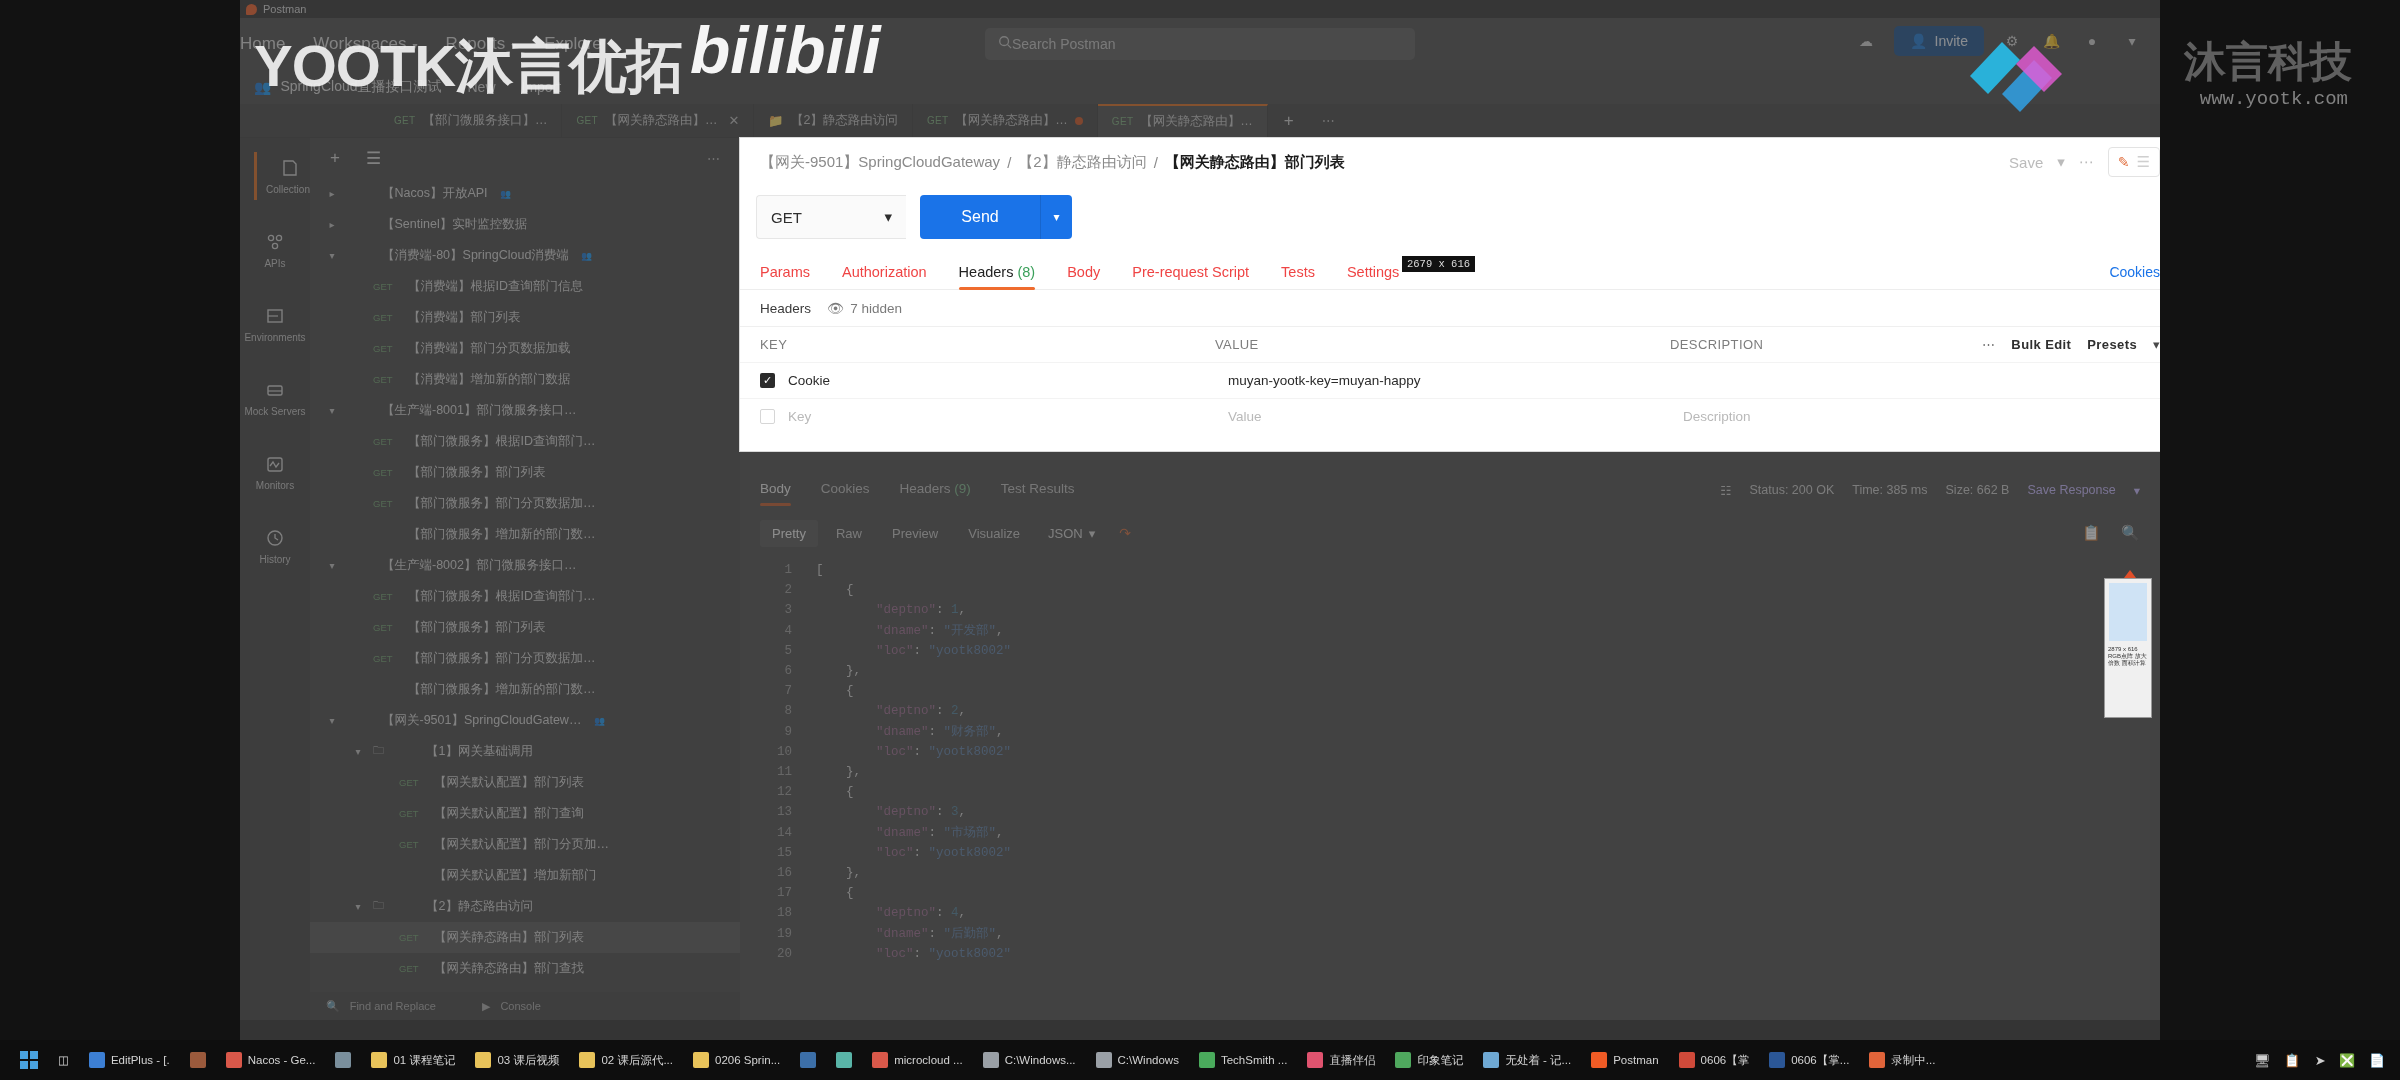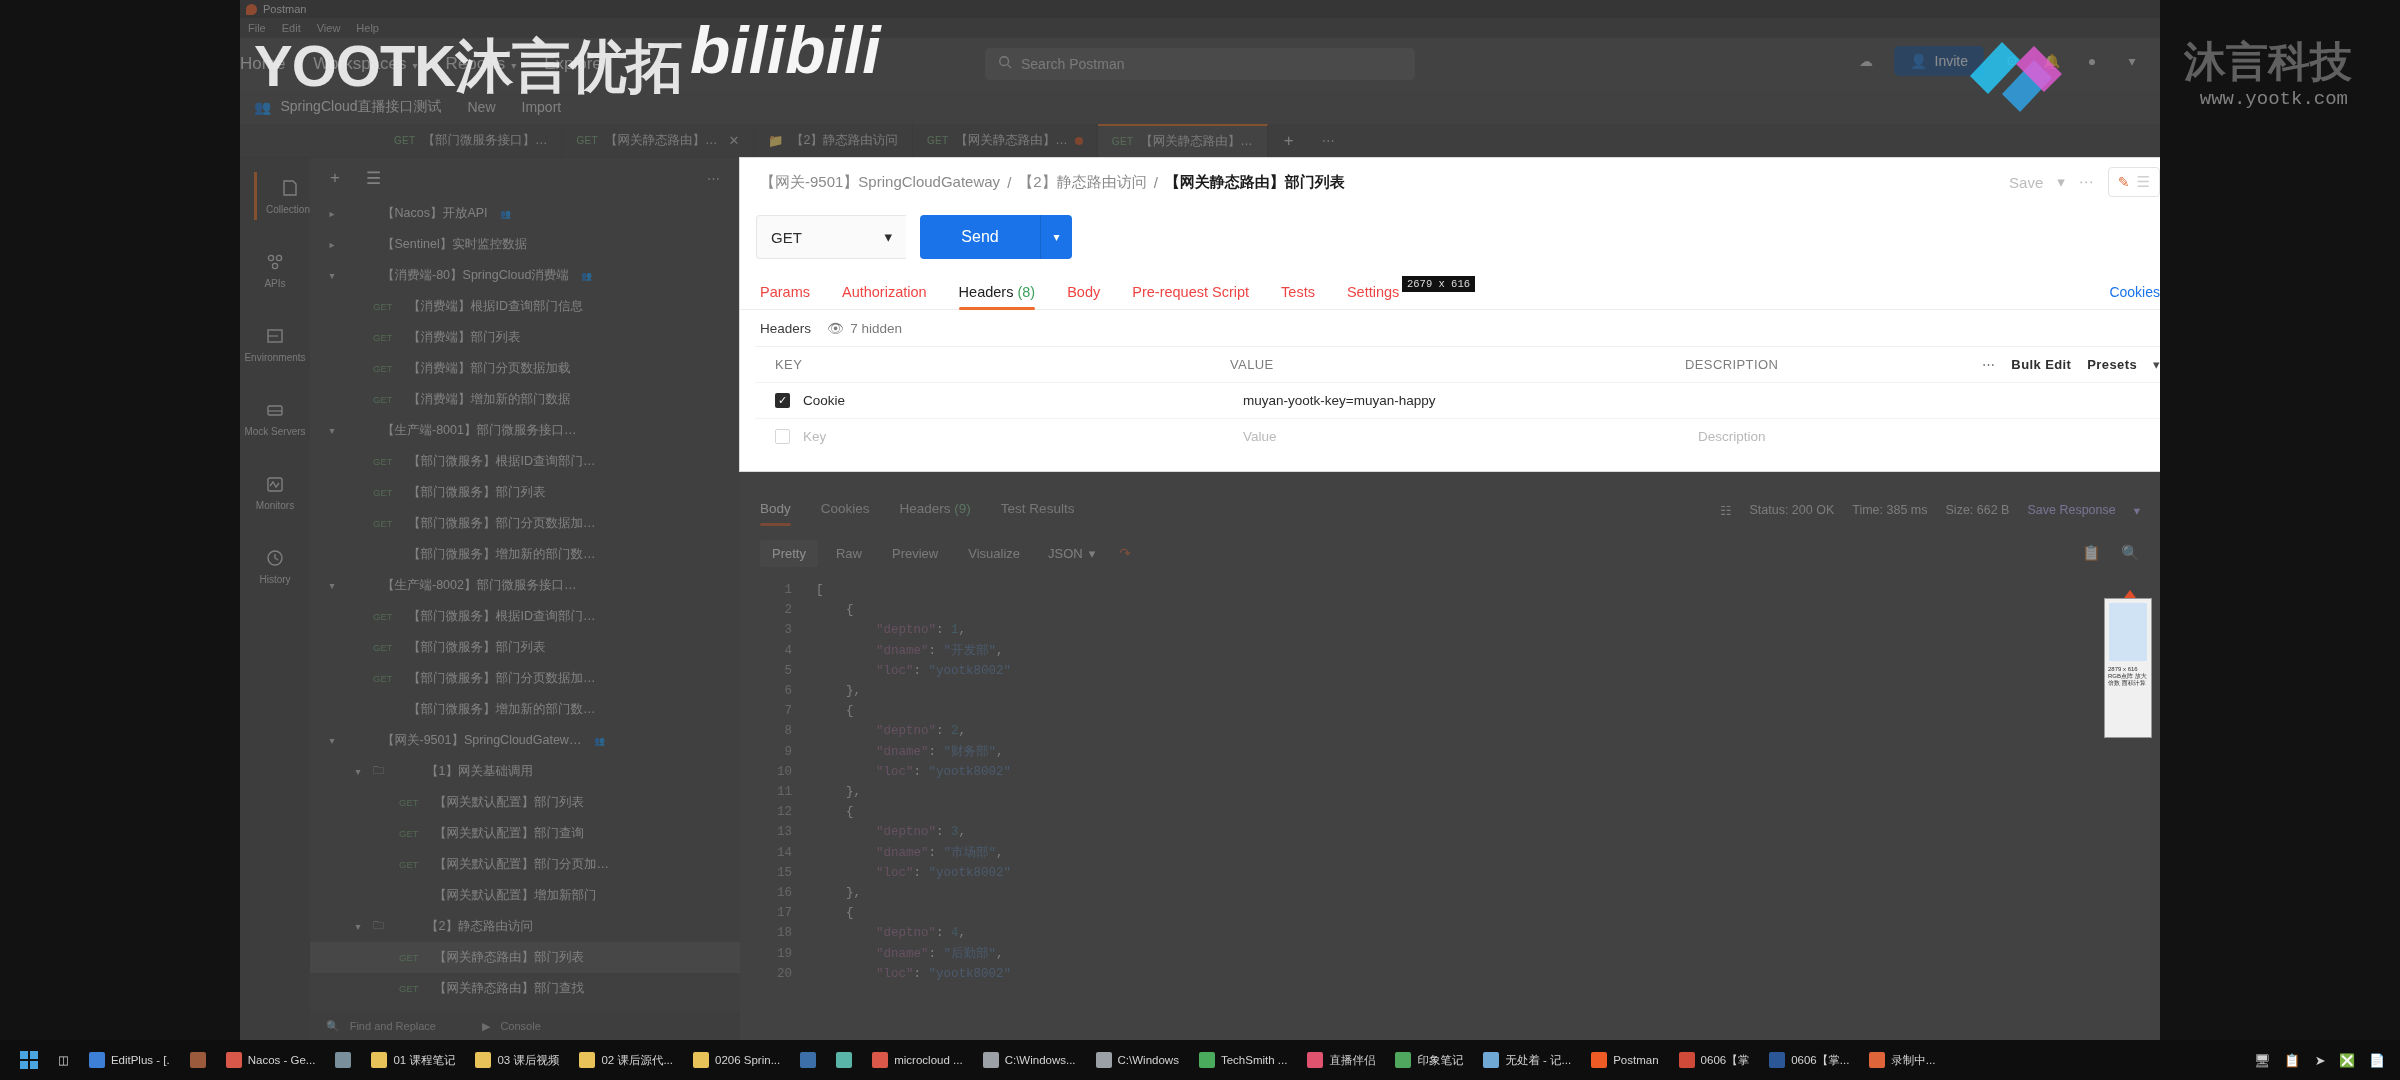--- a/index.html
+++ b/index.html
@@ -28,21 +28,21 @@
 
   .pm-menubar { height:20px; background:#3a3a3a; display:flex; align-items:center; gap:16px; padding-left:8px; }
   .pm-menubar span { color:#b9b9b9; font-size:11px; }
 
   .pm-topnav { height:52px; background:#4a4a4a; display:flex; align-items:center; padding:0 0; gap:28px; position:relative; }
   .pm-topnav .nav-link { color:#d8d8d8; font-size:17px; }
   .pm-topnav .nav-link.has-caret::after { content:"\25BE"; font-size:10px; margin-left:6px; color:#c9c9c9; }
 
   .searchbar {
     position:absolute; left:calc(50% - 215px); top:10px; width:430px; height:32px;
-    background:#5c5c5c; border-radius:5px; display:flex; align-items:center; gap:9px; padding-left:13px;
+    background:#5c5c5c; border-radius:5px; display:flex; align-items:center; padding-left:13px;
   }
   .searchbar .ph { color:#c4c4c4; font-size:14px; }
 
   .topnav-right { position:absolute; right:16px; top:8px; display:flex; align-items:center; gap:16px; }
   .invite-btn { background:#1a4f8a; color:#e8eef5; font-size:14px; padding:7px 16px; border-radius:5px; display:flex; align-items:center; gap:7px; }
   .icon-round { width:24px; height:24px; border-radius:50%; display:inline-flex; align-items:center; justify-content:center; color:#d0d0d0; font-size:14px;}
 
   
   .ws-bar { height:34px; background:#484848; display:flex; align-items:center; padding:0 14px; gap:26px; position:relative; }
   .ws-name { color:#dcdcdc; font-size:14px; display:flex; align-items:center; gap:9px; }
@@ -106,21 +106,21 @@
   .req-tabs { height:42px; display:flex; align-items:flex-end; padding:0 20px; gap:32px; border-bottom:1px solid #ededed; }
   .rq-tab { font-size:14.5px; color:#ef4444; padding-bottom:9px; position:relative; }
   .rq-tab.active { color:#222; }
   .rq-tab.active::after { content:""; position:absolute; left:0; right:0; bottom:-1px; height:3px; background:#ef6c2e; border-radius:2px;}
   .rq-tab .cnt { color:#3aa05a; }
   .cookies-link { margin-left:auto; color:#1a73e8; font-size:14px; padding-bottom:9px;}
 
   .hdr-sub { height:36px; display:flex; align-items:center; gap:16px; padding:0 20px; font-size:13.5px; color:#3a3a3a;}
   .hdr-sub .hidden-pill { color:#7a7a7a; display:flex; align-items:center; gap:6px;}
 
-  .tbl { padding:0 0 0 15px; }
+  .tbl { padding:0 0 0 0; }
   .tbl-head, .tbl-row { display:flex; align-items:center; height:36px; padding-left:20px; font-size:13px;}
   .tbl-head { color:#7d7d7d; letter-spacing:.4px; border-top:1px solid #efefef;}
   .c-key { width:455px; }
   .c-val { width:455px; }
   .c-desc { flex:1; }
   .tbl-head .acts { margin-left:auto; display:flex; align-items:center; gap:16px; padding-right:20px; color:#4a4a4a; font-size:13px;}
   .tbl-head .acts .bold { color:#2f2f2f; font-weight:bold;}
   .tbl-row { color:#2b2b2b; font-size:13.5px; border-top:1px solid #f3f3f3;}
   .cb { width:15px; height:15px; background:#2b2b2b; border-radius:2px; color:#fff; font-size:11px; display:flex; align-items:center; justify-content:center; margin-right:13px; flex:0 0 auto;}
   .tbl-row.empty { color:#b9b9b9; }
@@ -179,26 +179,20 @@
 <div id="screen">
   <div class="desktop-bg"></div>
 
   <div class="pm-window">
 
     <div class="pm-titlebar">
       <span class="pm-logo"></span>
       <span class="pm-title">Postman</span>
     </div>
 
-    <div class="pm-menubar">
-      <span>File</span>
-      <span>Edit</span>
-      <span>View</span>
-      <span>Help</span>
-    </div>
 
     <div class="pm-topnav">
       <span class="nav-link">Home</span>
       <span class="nav-link has-caret">Workspaces</span>
       <span class="nav-link has-caret">Reports</span>
       <span class="nav-link">Explore</span>
 
       <div class="searchbar">
         <span>
           <svg width="14" height="14" viewBox="0 0 16 16">

